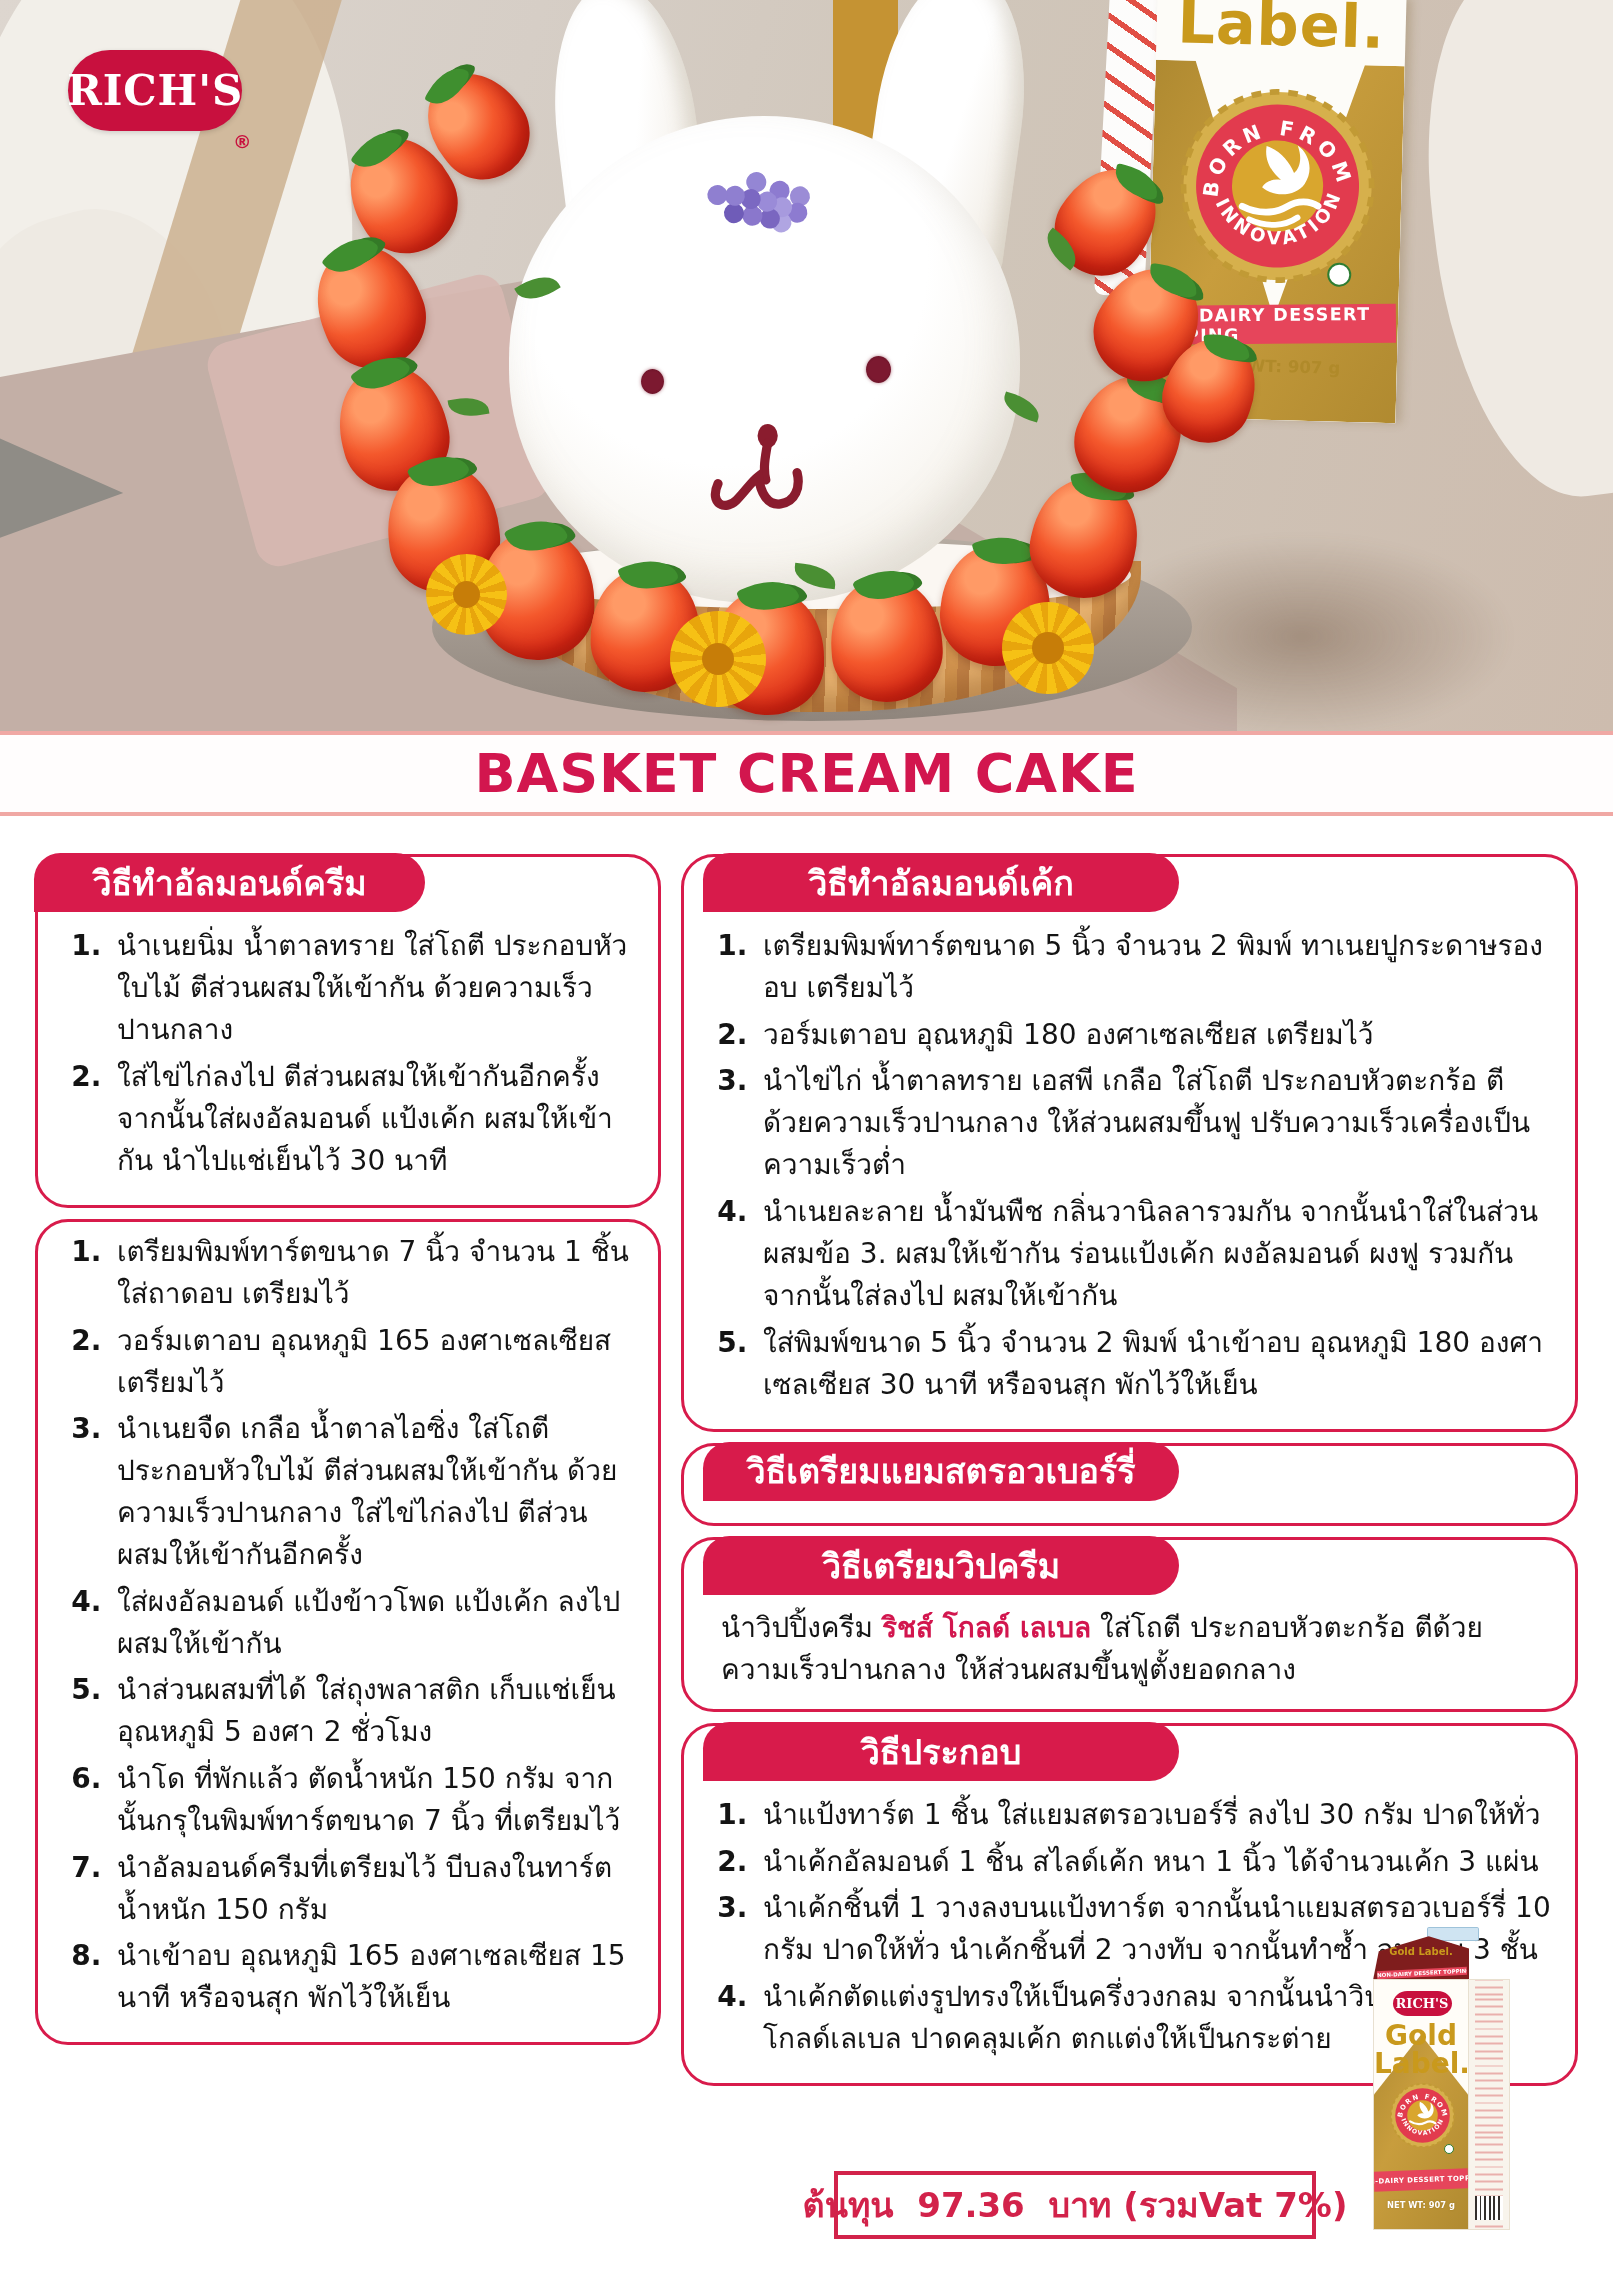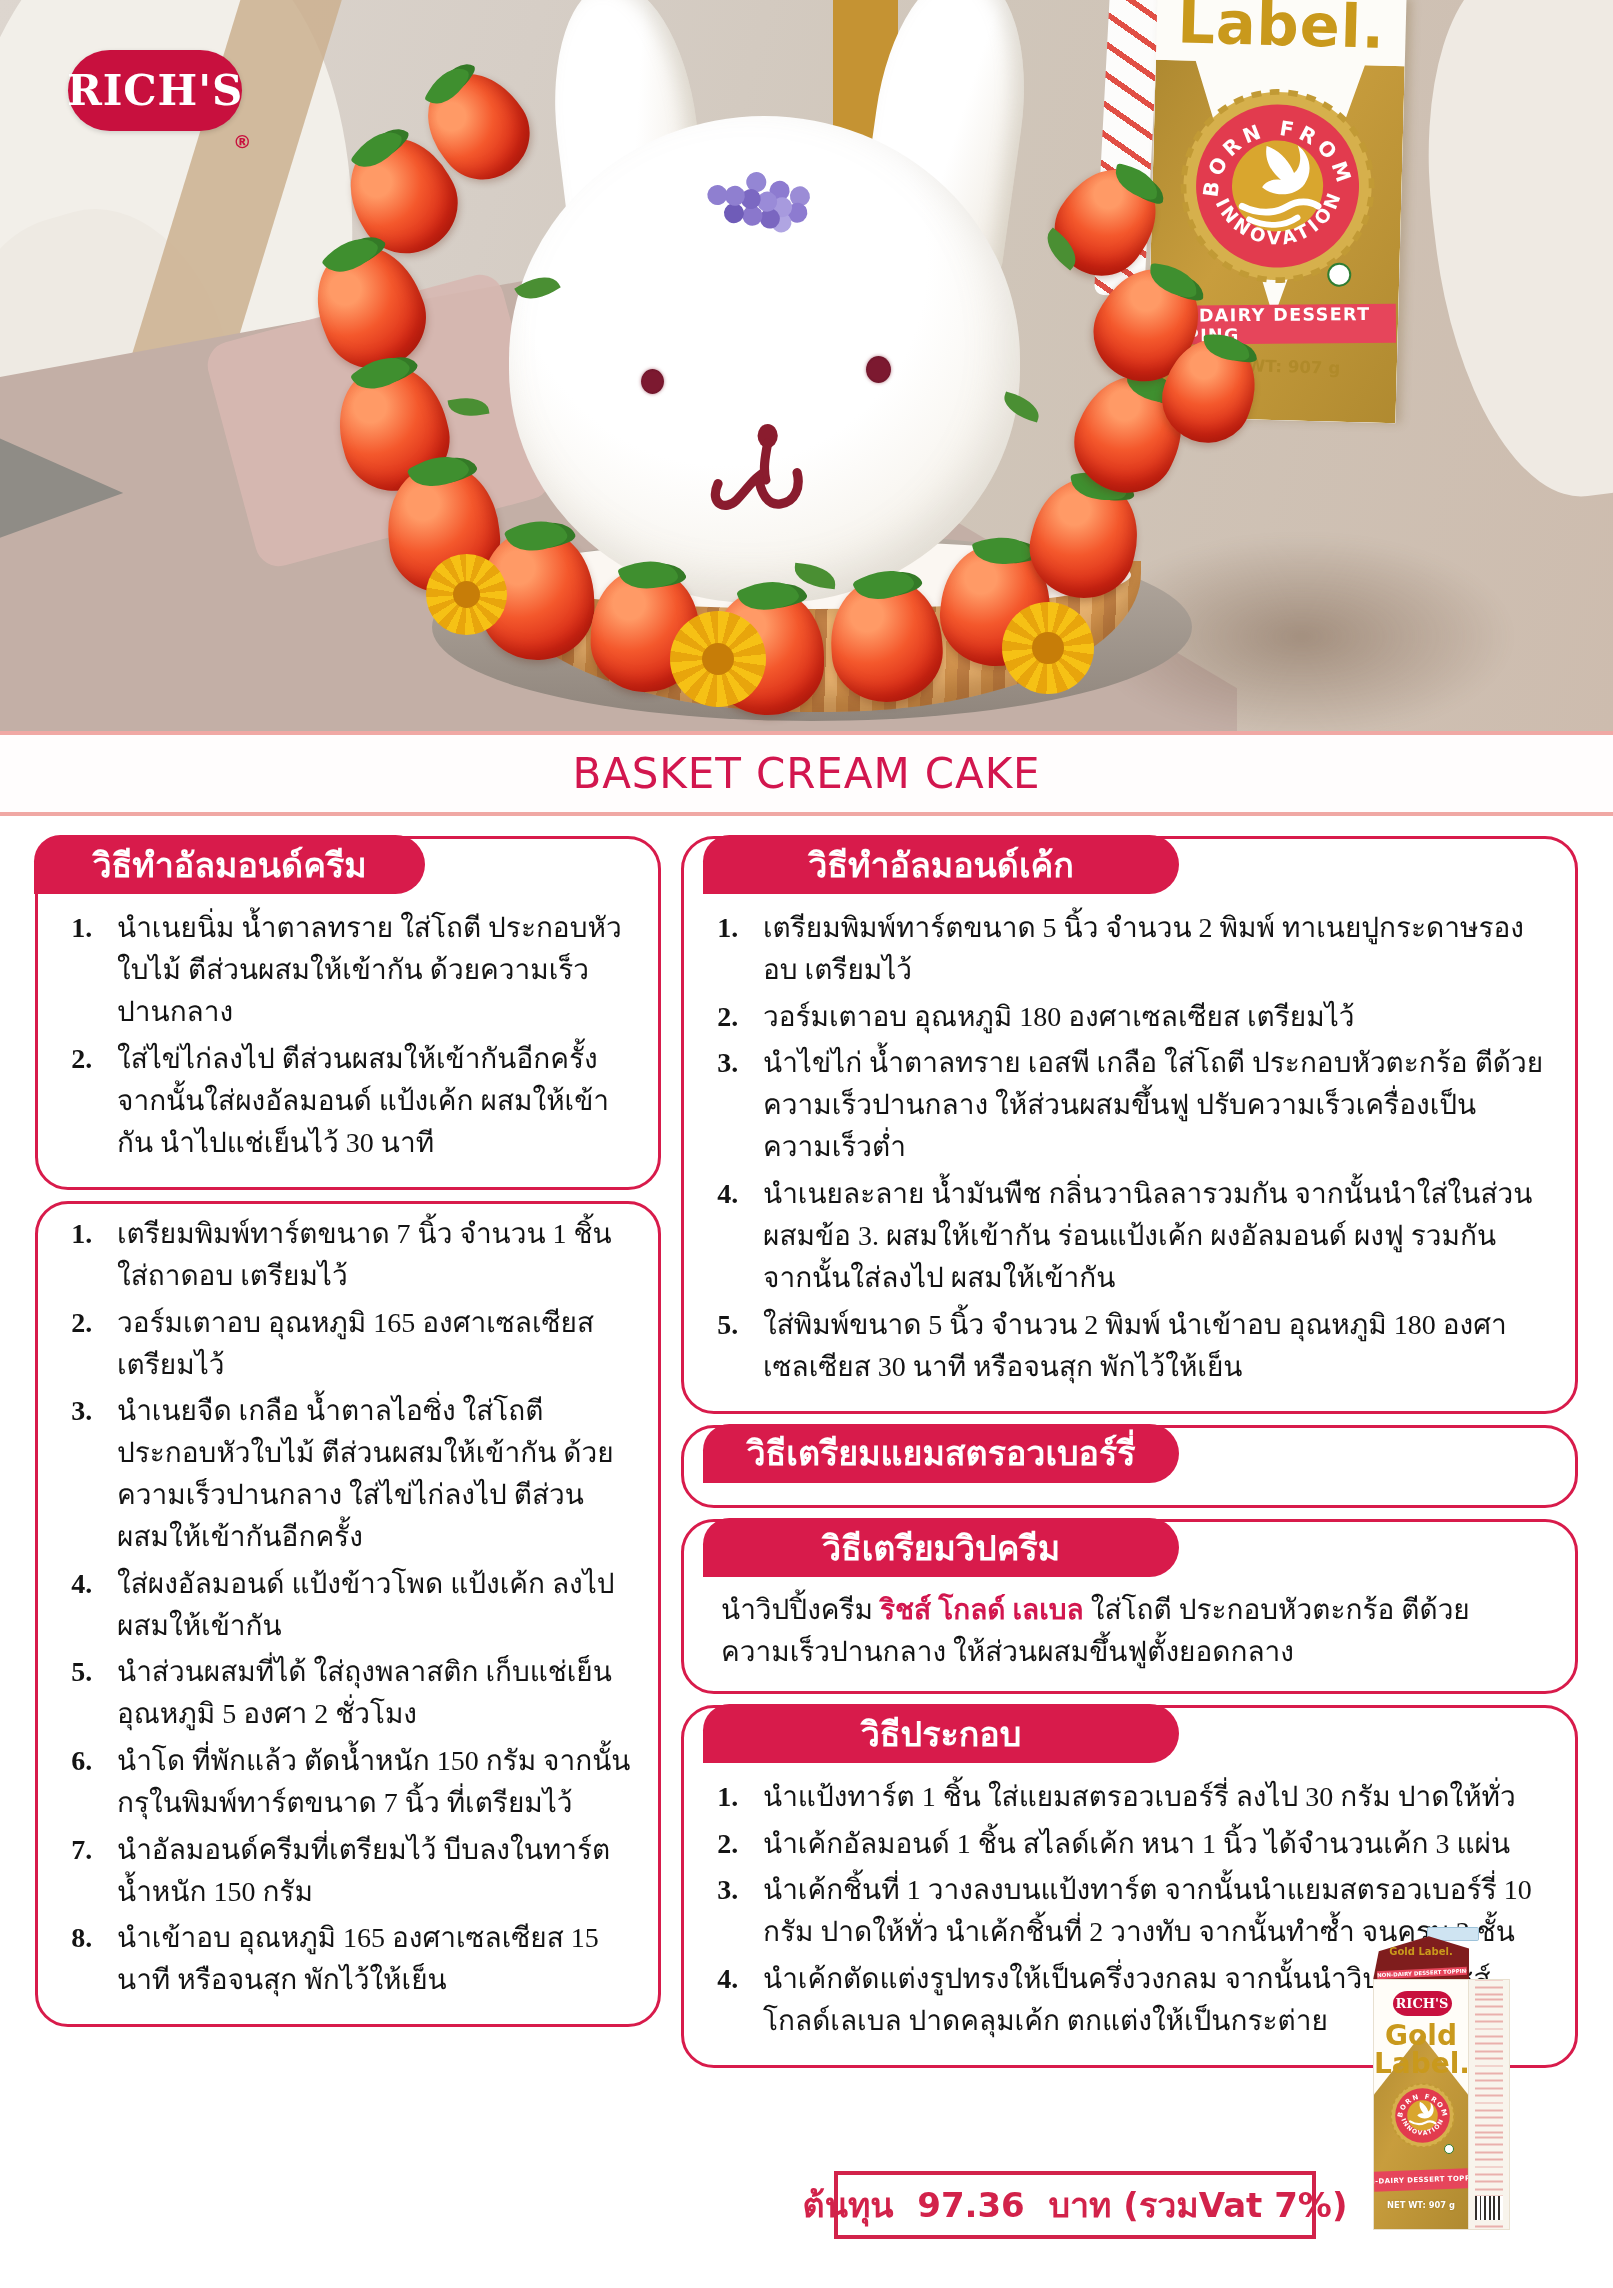--- a/index.html
+++ b/index.html
@@ -94,25 +94,25 @@
   .sprig { position:absolute; background:#4a8f33; border-radius:0 80% 0 80%; }
   .daisy { position:absolute; border-radius:50%;
         background:repeating-conic-gradient(#f6c115 0deg 14deg, #e8a50c 14deg 28deg); }
   .daisy::after { content:""; position:absolute; left:33%; top:33%; width:34%; height:34%;
         border-radius:50%; background:#c77d08; }
 
   
   .title-band { position:absolute; left:0; top:731px; width:1613px; height:85px; background:#fffdfd;
         border-top:4.6px solid #f0a8a4; border-bottom:4.6px solid #f0a8a4;
         display:flex; align-items:center; justify-content:center; gap:28px; }
-  .t-en { color:#d2164e; font-size:42px; font-weight:400; letter-spacing:0.9px; }
+  .t-en { color:#d2164e; font-size:54px; font-weight:700; letter-spacing:0.9px; }
   .t-th { color:#d2164e; font-size:50px; font-weight:800; }
 
   
-  .col { position:absolute; top:816px;font-family:Liberation Serif, serif; }
+  .col { position:absolute; top:834px; }
   .col-left  { left:35px;  width:626px; }
   .col-right { left:681px; width:897px; }
   .box { position:relative; border:3.7px solid #d81b4b; border-radius:33px; background:#fff;
          margin-top:20px; padding:0 24px 18.5px 24px; }
   .pill { position:relative; left:-28px; top:-3.7px; height:59px; background:#d81b4b;
          border-radius:29.5px 33px 33px 0; display:flex; align-items:center; justify-content:center;
          color:#fff; font-size:34px; font-weight:800; }
   .col-left .pill { width:391px; }
   .col-right .pill { width:476px;margin-left:23px; }
   ol.steps { list-style:none; counter-reset:s; margin-top:9.2px; }

